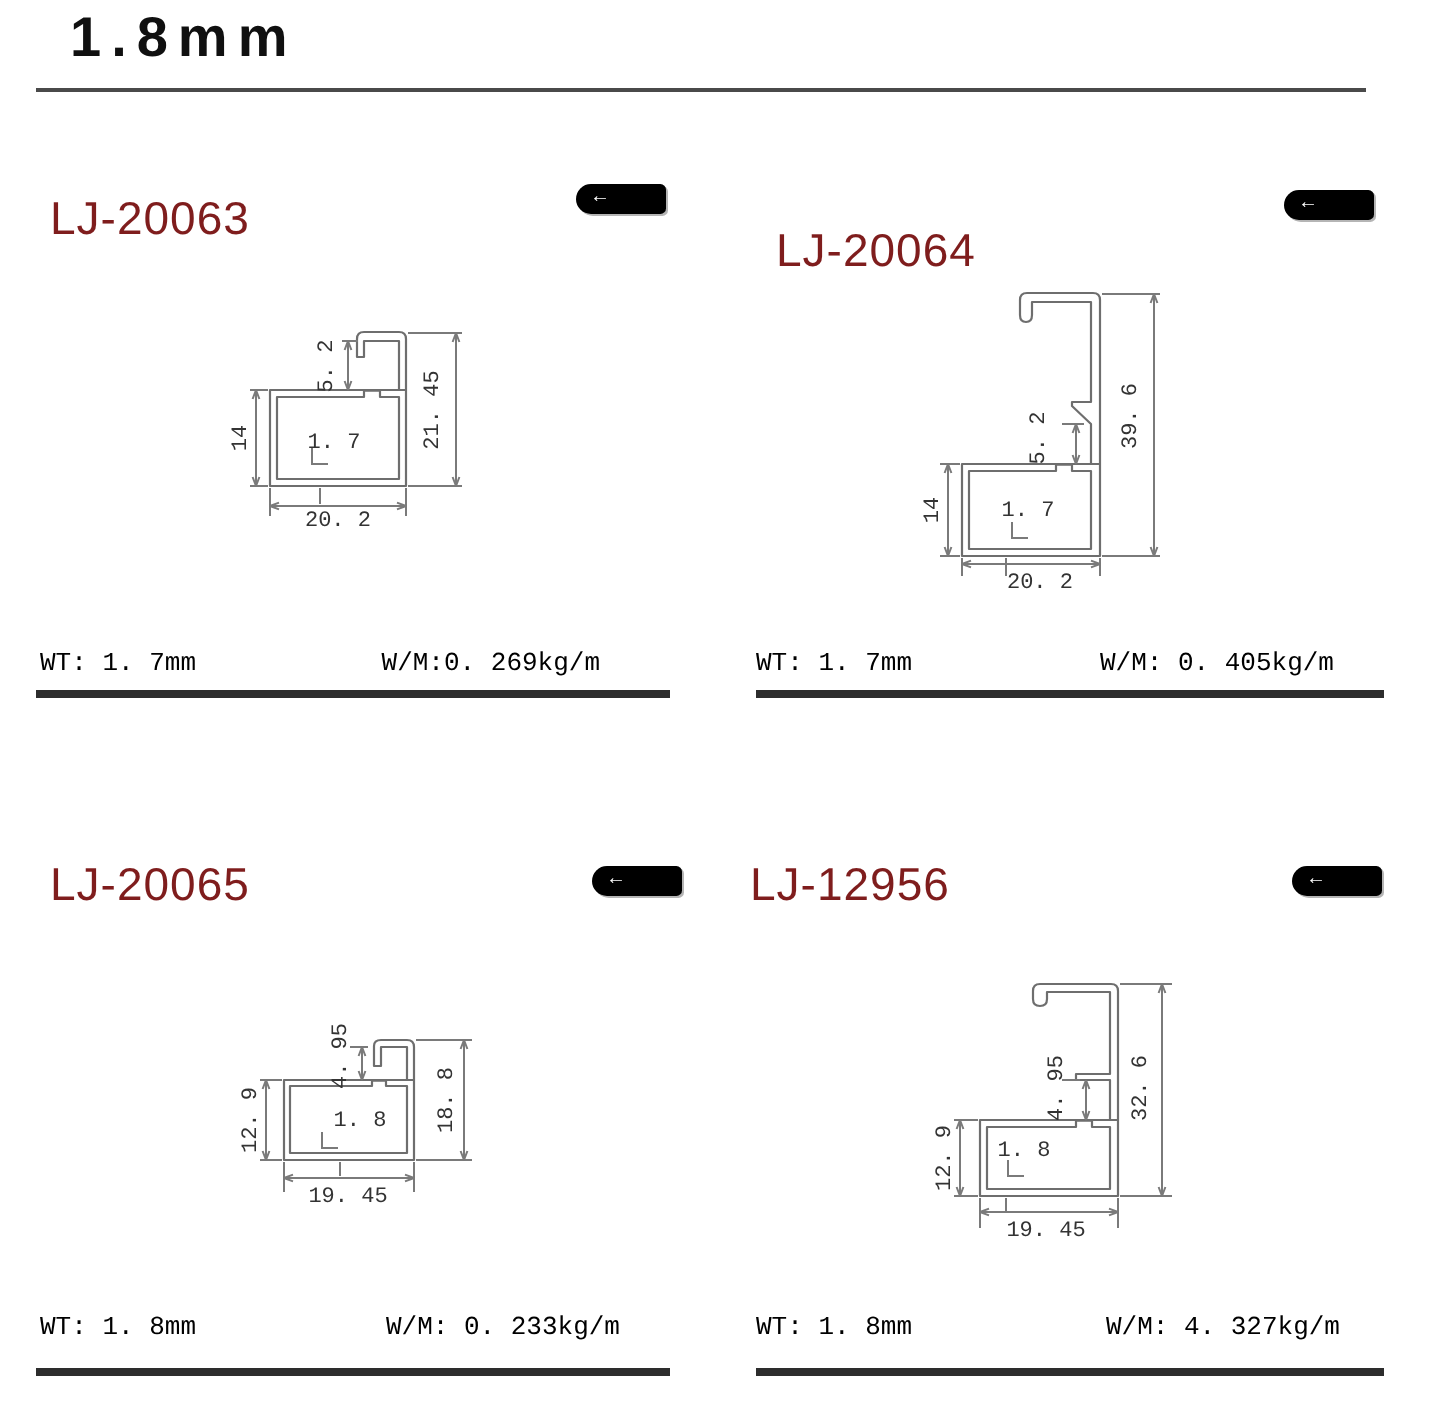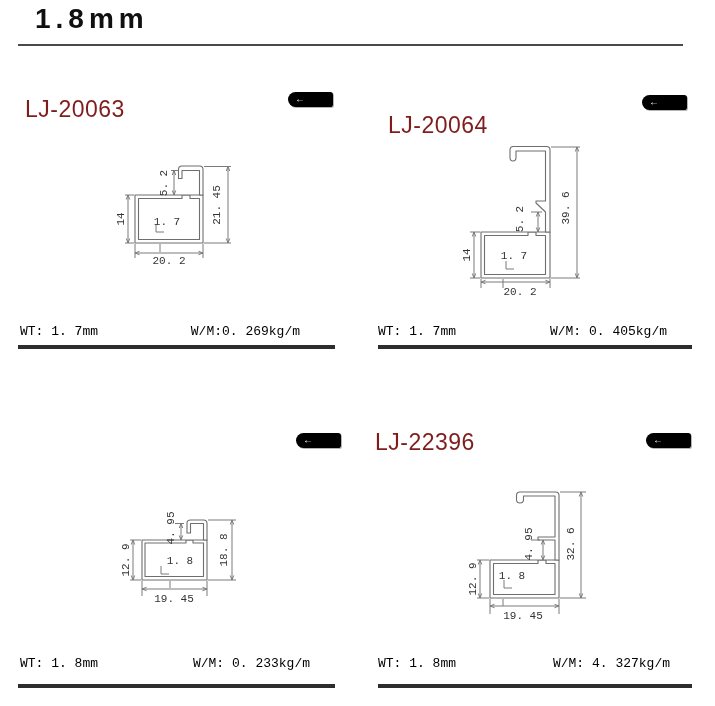--- a/index.html
+++ b/index.html
@@ -94,20 +94,21 @@
     <text class="dimtext" x="150" y="172">20. 2</text>
   </svg>
   <div class="footer" style="left:8px;top:236px;width:289px;">
     <span>WT: 1. 7mm</span>
     <span>W/M: 0. 405kg/m</span>
   </div>
   <div class="bar" style="left:8px;top:257px;width:314px;"></div>
 </section>
 
 <section class="card" style="left:15px;top:425px;">
+  <h2 class="code" style="left:10px;top:4px;margin:0;font-weight:400;">LJ-20065</h2>
   <div class="back-btn" style="left:281px;top:8px;">
     <span>←</span>
   </div>
   <svg class="drawing" style="left:85px;top:45px;" width="250" height="160" viewBox="0 0 250 160">
     <path class="profile" d="M42,70 H107 V110 H42 Z M45,73 H86 V70.3 H93 V73 H103.5 V106.5 H45 Z"></path>
     <path class="profile" d="M103.5,70 V53.5 H90.5 V63 H87 V53 Q87,50 90.5,50 H103.5 Q107,50 107,53.5 V70 Z"></path>
     <path class="extline" d="M108,50 H136 M108,110 H136 M41,70 H30 M41,110 H30 M42,111 V126 M107,111 V126 M75,53.5 H84"></path>
     <path class="dimline" d="M132,50 l-1.7,4.5 M132,50 l1.7,4.5 M132,50 V110 M132,110 l-1.7,-4.5 M132,110 l1.7,-4.5"></path>
     <path class="dimline" d="M33,70 l-1.7,4.5 M33,70 l1.7,4.5 M33,70 V110 M33,110 l-1.7,-4.5 M33,110 l1.7,-4.5"></path>
     <path class="dimline" d="M81,53.5 l-1.7,4.5 M81,53.5 l1.7,4.5 M81,53.5 V70 M81,70 l-1.7,-4.5 M81,70 l1.7,-4.5"></path>
@@ -120,21 +121,21 @@
     <text class="dimtext" x="74" y="129">19. 45</text>
   </svg>
   <div class="footer" style="left:5px;top:231px;width:290px;">
     <span>WT: 1. 8mm</span>
     <span>W/M: 0. 233kg/m</span>
   </div>
   <div class="bar" style="left:3px;top:259px;width:317px;"></div>
 </section>
 
 <section class="card" style="left:370px;top:425px;">
-  <h2 class="code" style="left:5px;top:4px;margin:0;font-weight:400;">LJ-22396</h2>
+  <h2 class="code" style="left:5px;top:4px;margin:0;font-weight:400;">LJ-12956</h2>
   <div class="back-btn" style="left:276px;top:8px;">
     <span>←</span>
   </div>
   <svg class="drawing" style="left:60px;top:35px;" width="260" height="180" viewBox="0 0 260 180">
     <path class="profile" d="M60,100 H129 V138 H60 Z M63.5,103.5 H108 V100.3 H116 V103.5 H125 V134.5 H63.5 Z"></path>
     <path class="profile" d="M125,100 V80 H108 V77 H125 V36 H93.5 V39.5 Q93.5,43 90,43 Q86.5,43 86.5,39.5 V35.5 Q86.5,32 90,32 H125.5 Q129,32 129,35.5 V100 Z"></path>
     <path class="extline" d="M130,32 H156 M130,138 H156 M59,100 H47 M59,138 H47 M60,139 V154 M129,139 V154 M101,80 H110"></path>
     <path class="dimline" d="M151,32 l-1.7,4.5 M151,32 l1.7,4.5 M151,32 V138 M151,138 l-1.7,-4.5 M151,138 l1.7,-4.5"></path>
     <path class="dimline" d="M50,100 l-1.7,4.5 M50,100 l1.7,4.5 M50,100 V138 M50,138 l-1.7,-4.5 M50,138 l1.7,-4.5"></path>
     <path class="dimline" d="M113,80 l-1.7,4.5 M113,80 l1.7,4.5 M113,80 V100 M113,100 l-1.7,-4.5 M113,100 l1.7,-4.5"></path>

